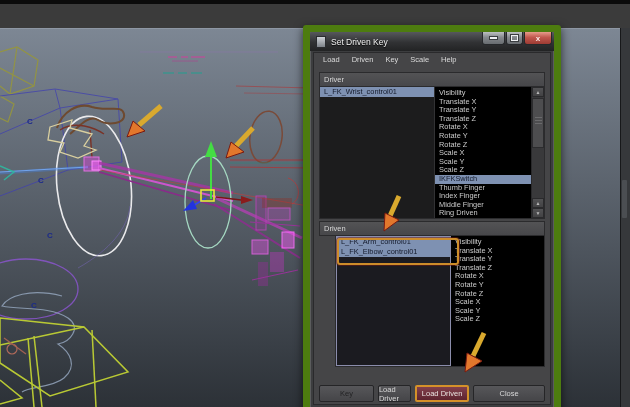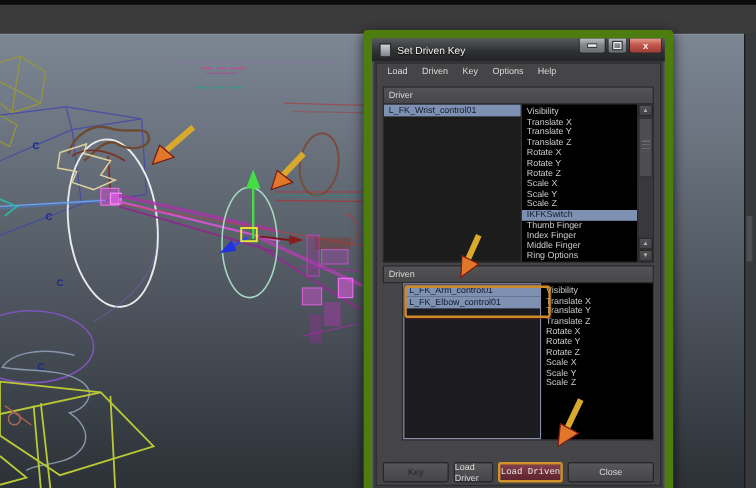--- a/index.html
+++ b/index.html
@@ -62,21 +62,21 @@
   .orange-ring{position:absolute;left:1px;top:2px;width:118px;height:23px;border:2px solid #cd8c2a;
     border-radius:3px;box-shadow:0 0 0 1px rgba(110,30,20,.55);z-index:5;}
   .buttonrow{display:flex;gap:4px;margin-top:18px;}
   .btn{height:17px;background:linear-gradient(#57575a,#454548);border:1px solid #252527;border-radius:2px;
     color:#d8d8d8;font-size:7.5px;display:flex;align-items:center;justify-content:center;box-sizing:border-box;}
   .btn-key{width:58px;}
   .btn-load-driver{width:35px;}
   .btn-load-driven{width:57px;}
   .btn-close{width:76px;}
   .btn.disabled{color:#232325;}
-  .btn.highlighted{background:linear-gradient(#82404c,#5e242f);border:2px solid #d49129;color:#e9e3df;font-family:Liberation Mono, monospace;}
+  .btn.highlighted{background:linear-gradient(#82404c,#5e242f);border:2px solid #d49129;color:#e9e3df;}
 </style>
 </head>
 <body>
 
 <svg class="viewport" width="630" height="407" viewBox="0 0 630 407">
   <defs>
     <linearGradient id="vpgrad" x1="0" y1="0" x2="0" y2="1">
       <stop offset="0" stop-color="#7d8794"></stop>
       <stop offset="1" stop-color="#2c3137"></stop>
     </linearGradient>
@@ -216,21 +216,21 @@
         </div>
     </div>
   </div>
 
   <div class="dialog-body">
     <div class="menubar">
 
     <span class="menu-item">Load</span>
         <span class="menu-item">Driven</span>
         <span class="menu-item">Key</span>
-        <span class="menu-item">Options</span>
+        <span class="menu-item">Scale</span>
         <span class="menu-item">Help</span>
       </div>
 
     <div class="section-header">
       <span>Driver</span>
     </div>
     <div class="panel driver">
       <div class="obj-list">
 
       <div class="row selected">L_FK_Wrist_control01</div>
@@ -244,21 +244,21 @@
           <div class="row">Rotate X</div>
           <div class="row">Rotate Y</div>
           <div class="row">Rotate Z</div>
           <div class="row">Scale X</div>
           <div class="row">Scale Y</div>
           <div class="row">Scale Z</div>
           <div class="row selected">IKFKSwitch</div>
           <div class="row">Thumb Finger</div>
           <div class="row">Index Finger</div>
           <div class="row">Middle Finger</div>
-          <div class="row">Ring Options</div>
+          <div class="row">Ring Driven</div>
         </div>
       <div class="scrollbar">
         <div class="sb-btn">▲</div>
         <div class="sb-track">
           <div class="sb-thumb">
             <div class="sb-grip"></div>
           </div>
         </div>
         <div class="sb-btn">▲</div>
         <div class="sb-btn">▼</div>

